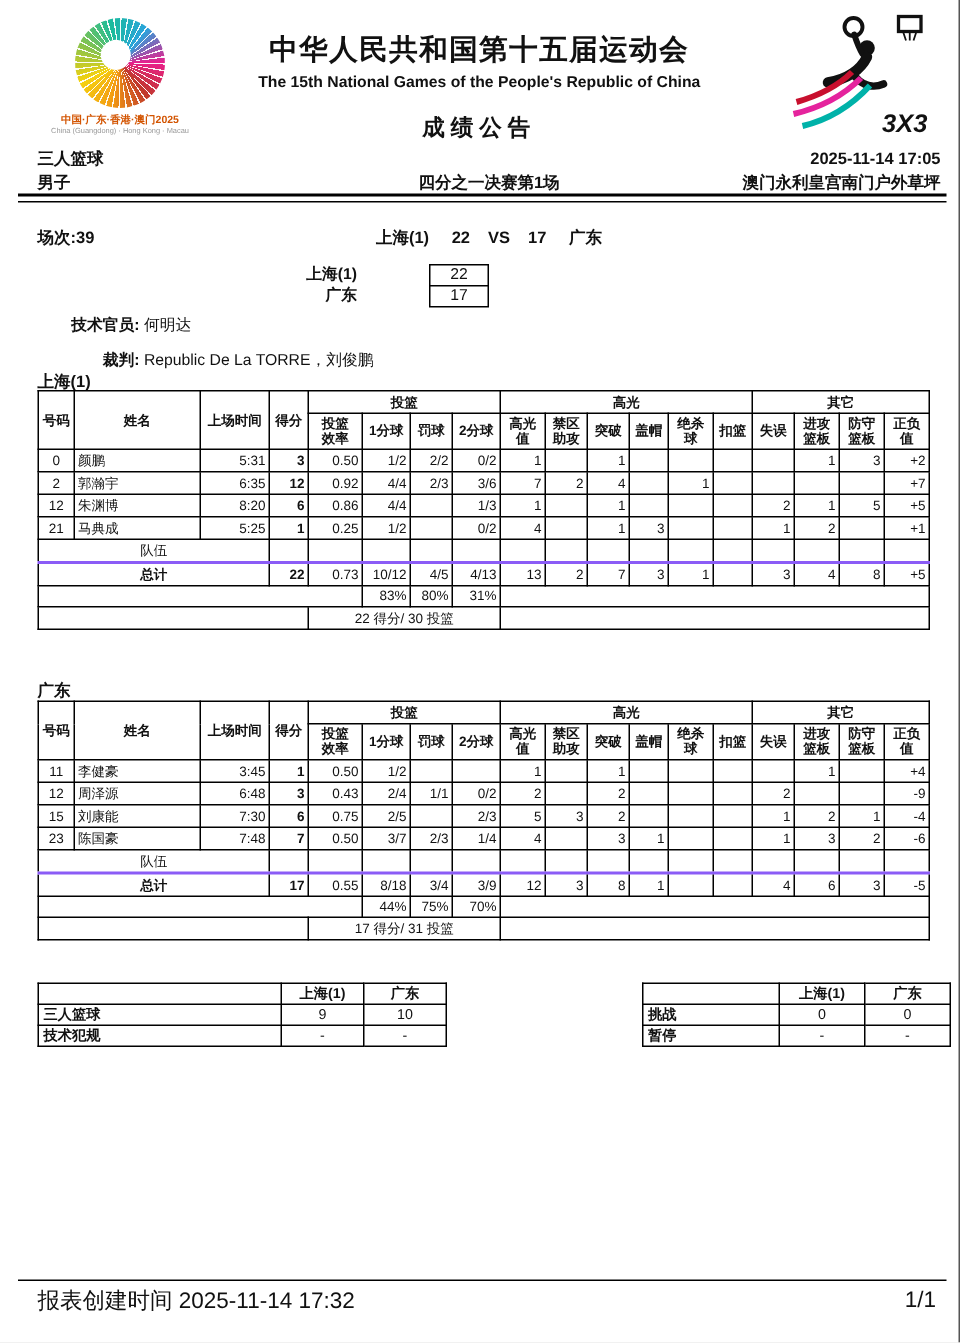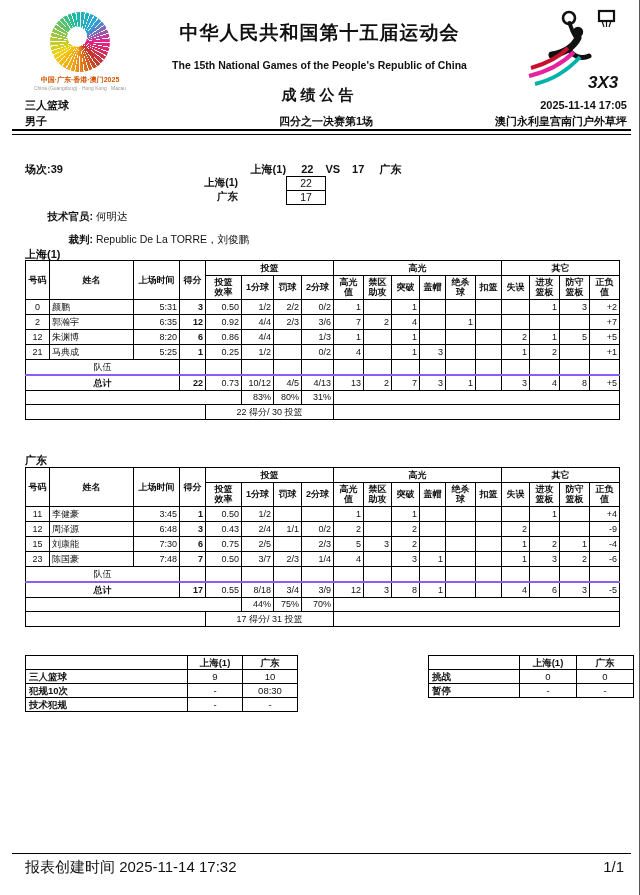--- a/index.html
+++ b/index.html
@@ -15,32 +15,32 @@
     background:
       repeating-conic-gradient(rgba(255,255,255,.95) 0deg 2deg, rgba(255,255,255,0) 2deg 9deg),
       conic-gradient(from 210deg,#f39c12,#f5d20f,#8bc34a,#1abc9c,#29a3dc,#e91e8c,#c0392b,#f39c12);
     position:relative;transform:rotate(-18deg);
   }
   .emblem::after{content:"";position:absolute;left:19px;top:14px;width:20px;height:20px;border-radius:50%;background:#fff;}
   .emblem-cn{font-size:7px;font-weight:bold;color:#d35400;margin-top:3px;white-space:nowrap;}
   .emblem-en{font-size:5.5px;color:#999;white-space:nowrap;transform:scale(.9);}
   .title-wrap{position:absolute;left:135px;right:135px;top:20px;text-align:center;}
   .title-cn{font-size:19px;font-weight:bold;letter-spacing:1px;}
-  .title-en{font-size:10.5px;font-weight:bold;margin-top:13px;}
+  .title-en{font-size:10.5px;font-weight:bold;margin-top:3px;}
   .bulletin{font-size:15px;font-weight:bold;margin-top:15px;letter-spacing:4px;}
   .logo33{position:absolute;right:18px;top:6px;width:96px;height:92px;}
   
   .inforow{position:absolute;left:25px;right:12px;font-weight:bold;font-size:11px;display:flex;justify-content:space-between;align-items:baseline;}
   .row1{top:98px;}
   .row2{top:114px;}
   .row2 .mid{position:absolute;left:0;right:0;text-align:center;}
   .row2 .left,.row2 .right{position:relative;z-index:1;background:transparent;}
   .dblrule{position:absolute;left:12px;right:8px;top:129px;height:3px;border-top:2px solid #000;border-bottom:1px solid #000;}
   
-  .matchrow{position:absolute;left:25px;right:12px;top:162px;font-weight:bold;font-size:11px;}
+  .matchrow{position:absolute;left:25px;right:12px;top:151px;font-weight:bold;font-size:11px;}
   .matchrow .center{position:absolute;left:0;right:0;text-align:center;}
   .matchrow .center span{margin:0 6px;}
   .scorebox{position:absolute;left:150px;top:176px;font-size:10.5px;}
   .scorebox .srow{display:flex;align-items:center;height:14px;}
   .scorebox .tname{width:88px;text-align:right;font-weight:bold;}
   .scorebox .sval{width:38px;margin-left:48px;border:1px solid #000;text-align:center;height:13px;line-height:13px;}
   .scorebox .srow:first-child .sval{border-bottom:none;}
   
   .officials{position:absolute;left:25px;top:210px;font-size:10.5px;}
   .officials .orow{margin-bottom:9px;}
@@ -537,25 +537,20 @@
           <th>广东</th>
         </tr>
       </thead>
       <tbody>
         <tr>
           <td>三人篮球</td>
           <td class="v">9</td>
           <td class="v">10</td>
         </tr>
         <tr>
-          <td>犯规10次</td>
-          <td class="v">-</td>
-          <td class="v">08:30</td>
-        </tr>
-        <tr>
           <td>技术犯规</td>
           <td class="v">-</td>
           <td class="v">-</td>
         </tr>
       </tbody>
     </table>
   </div>
 
   <div class="fwrap fw-r">
     <table class="small">

